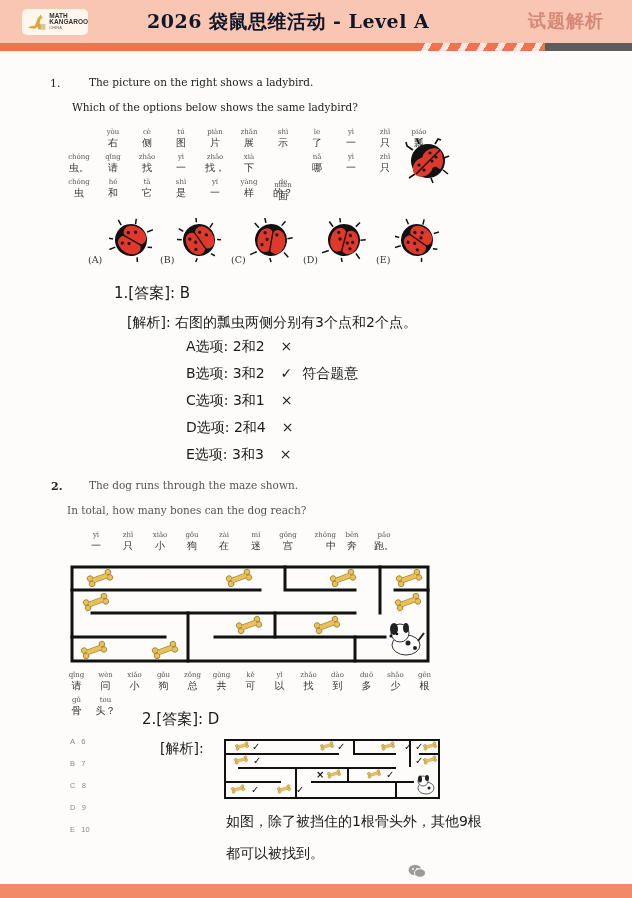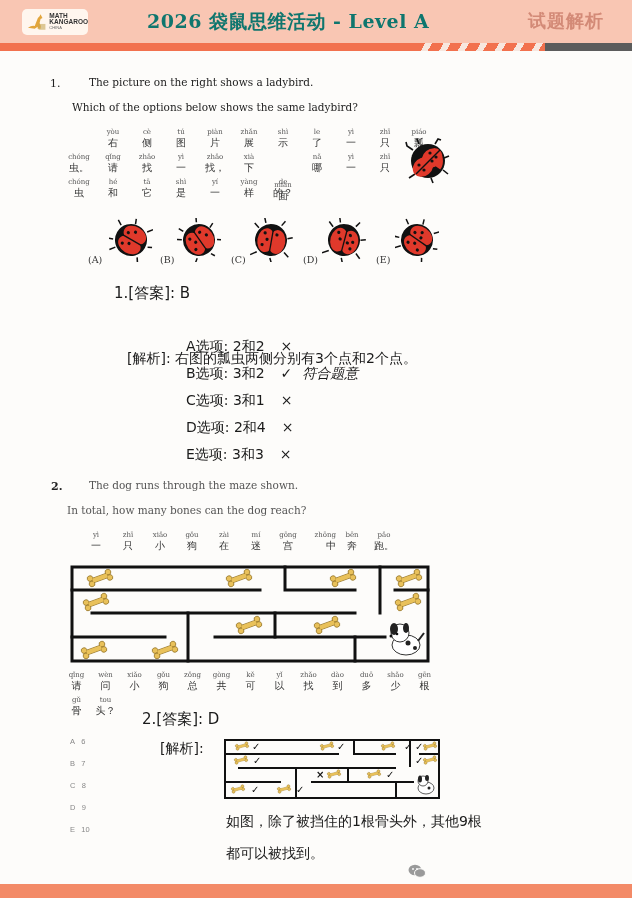--- a/index.html
+++ b/index.html
@@ -5,21 +5,21 @@
   * { box-sizing: border-box; margin: 0; padding: 0; }
   html, body { width: 632px; height: 898px; overflow: hidden; background: #fdfcfa; }
   body { position: relative; font-family: "DejaVu Serif", serif; color: #222; }
 
   
   .header { position: absolute; left: 0; top: 0; width: 632px; height: 46px; background: #f9c6b3; }
   .logo { position: absolute; left: 22px; top: 9px; width: 66px; height: 26px; background: #fff6ee; border-radius: 5px; display: flex; align-items: center; padding-left: 4px; }
   .logo-roo { width: 22px; height: 18px; position: relative; }
   .logo-text { font-family: "Liberation Sans", sans-serif; font-size: 6.5px; line-height: 6px; color: #333; font-weight: bold; margin-left: 2px; }
   .logo-text .small { font-size: 4px; color: #666; font-weight: normal; }
-  .header-title { position: absolute; left: 147px; top: 9px; font-family: "DejaVu Serif", serif; font-weight: bold; font-size: 19px; color: #0f766e; letter-spacing: 0.5px; white-space: nowrap; }
+  .header-title { position: absolute; left: 147px; top: 9px; font-family: "DejaVu Serif", serif; font-weight: bold; font-size: 19px; color: #0f172a; letter-spacing: 0.5px; white-space: nowrap; }
   .header-tag { position: absolute; left: 528px; top: 9px; font-family: "DejaVu Serif", serif; font-weight: bold; font-size: 18px; color: #d38a77; letter-spacing: 1px; }
   .stripe-bar { position: absolute; left: 0; top: 43px; width: 632px; height: 8px; background: #f2714e; }
   .stripe-gray { position: absolute; left: 545px; top: 43px; width: 87px; height: 8px; background: #5c5c5c; }
   .stripe-hatch { position: absolute; left: 415px; top: 43px; width: 135px; height: 8px;
     background: repeating-linear-gradient(-60deg, #f2714e 0 10px, #f7e7df 10px 16px); }
 
   
   .qnum { position: absolute; font-family: "DejaVu Serif", serif; font-size: 11px; color: #222; }
   .qtext { position: absolute; font-family: "DejaVu Serif", serif; font-size: 10.5px; color: #222; white-space: nowrap; }
   .qtext.faint { color: #555; }
@@ -330,24 +330,24 @@
         <circle cx="14" cy="28" r="1.6" fill="#111"></circle>
         <circle cx="27" cy="16" r="1.6" fill="#111"></circle>
         <circle cx="31" cy="22" r="1.6" fill="#111"></circle>
         <circle cx="26" cy="24" r="1.6" fill="#111"></circle>
       </g>
     </svg>
     <div class="opt-label" style="left: 376px; top: 254px;">(E)</div>
   </div>
 
 <div class="hand big" style="left:114px; top:284px;">1.[答案]:  B</div>
-<div class="hand mid" style="left:127px; top:314px;margin-top:36px;">[解析]: 右图的瓢虫两侧分别有3个点和2个点。</div>
+<div class="hand mid" style="left:127px; top:314px;">[解析]: 右图的瓢虫两侧分别有3个点和2个点。</div>
 <div id="a1-options">
     <div class="hand mid" style="left: 186px; top: 338px;"><span>A选项: 2和2</span><span style="margin-left: 16px;">×</span></div>
-    <div class="hand mid" style="left: 186px; top: 365px;"><span>B选项: 3和2</span><span style="margin-left: 16px;">✓</span><span style="margin-left: 10px; font-style: italic;">符合题意</span></div>
+    <div class="hand mid" style="left: 186px; top: 365px;"><span>B选项: 3和2</span><span style="margin-left: 16px;">✓</span><span style="margin-left: 10px;">符合题意</span></div>
     <div class="hand mid" style="left: 186px; top: 392px;"><span>C选项: 3和1</span><span style="margin-left: 16px;">×</span></div>
     <div class="hand mid" style="left: 186px; top: 419px;"><span>D选项: 2和4</span><span style="margin-left: 16px;">×</span></div>
     <div class="hand mid" style="left: 186px; top: 446px;"><span>E选项: 3和3</span><span style="margin-left: 16px;">×</span></div>
   </div>
 
 <div class="qnum" style="left:51px; top:480px; font-weight:bold;">2.</div>
 <div class="qtext faint" style="left:89px; top:479px;">The dog runs through the maze shown.</div>
 <div class="qtext faint" style="left:67px; top:504px;">In total, how many bones can the dog reach?</div>
 <div class="pinyin-row" id="q2r0" style="left:80px; top:531px;">
     <div class="py" style="width: 32px;">

